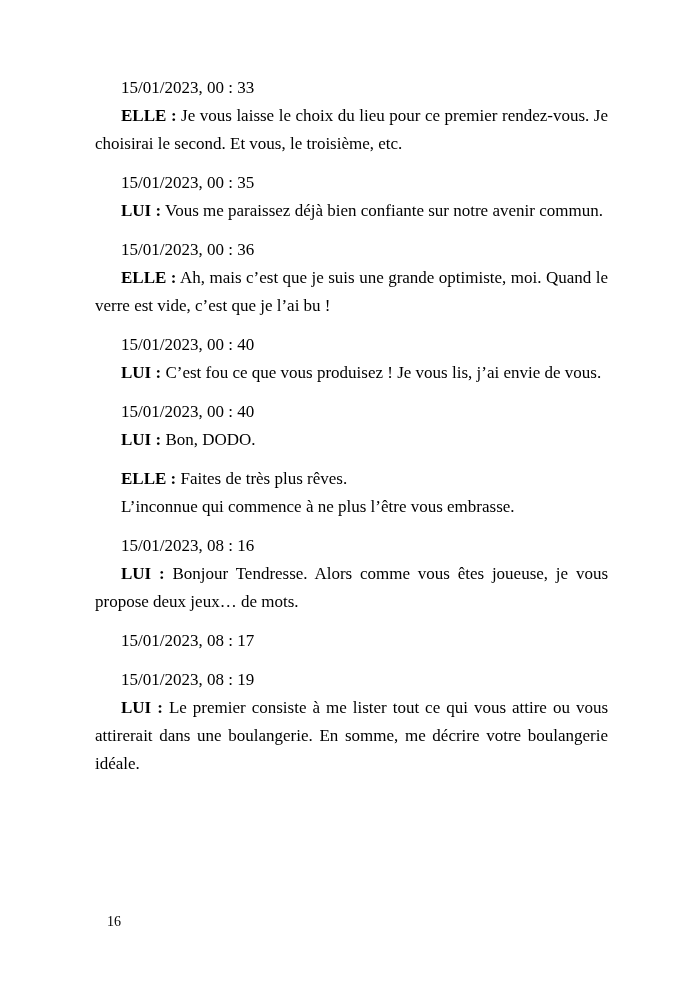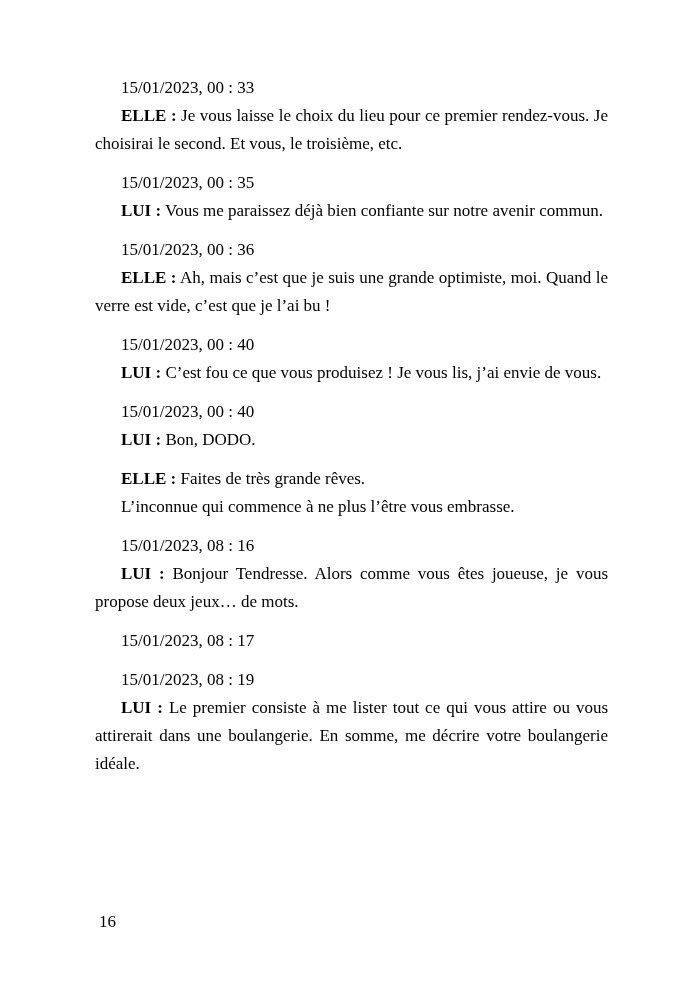--- a/index.html
+++ b/index.html
@@ -39,23 +39,23 @@
   }
   .body {
     text-indent: 26px;
     text-align: justify;
   }
   .speaker {
     font-weight: bold;
   }
   .page-number {
     position: absolute;
-    left: 99px;
+    left: 107px;
     top: 908px;
-    font-size: 17px;
+    font-size: 14px;
   }
 </style>
 </head>
 <body>
 
 <div class="page">
   <div class="content">
 
     <div class="message">
       <p class="timestamp">15/01/2023, 00 : 33</p>
@@ -76,21 +76,21 @@
       <p class="timestamp">15/01/2023, 00 : 40</p>
       <p class="body"><b class="speaker">LUI :</b> <span>C’est fou ce que vous produisez ! Je vous lis, j’ai envie de vous.</span></p>
     </div>
 
     <div class="message">
       <p class="timestamp">15/01/2023, 00 : 40</p>
       <p class="body"><b class="speaker">LUI :</b> <span>Bon, DODO.</span></p>
     </div>
 
     <div class="message">
-      <p class="body"><b class="speaker">ELLE :</b> <span>Faites de très grande rêves.</span></p>
+      <p class="body"><b class="speaker">ELLE :</b> <span>Faites de très plus rêves.</span></p>
       <p class="body">L’inconnue qui commence à ne plus l’être vous embrasse.</p>
     </div>
 
     <div class="message">
       <p class="timestamp">15/01/2023, 08 : 16</p>
       <p class="body"><b class="speaker">LUI :</b> <span>Bonjour Tendresse. Alors comme vous êtes joueuse, je vous propose deux jeux… de mots.</span></p>
     </div>
 
     <div class="message">
       <p class="timestamp">15/01/2023, 08 : 17</p>

